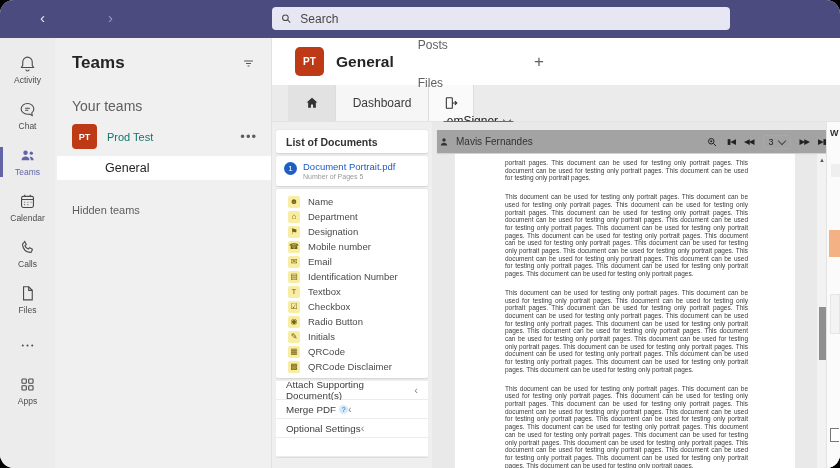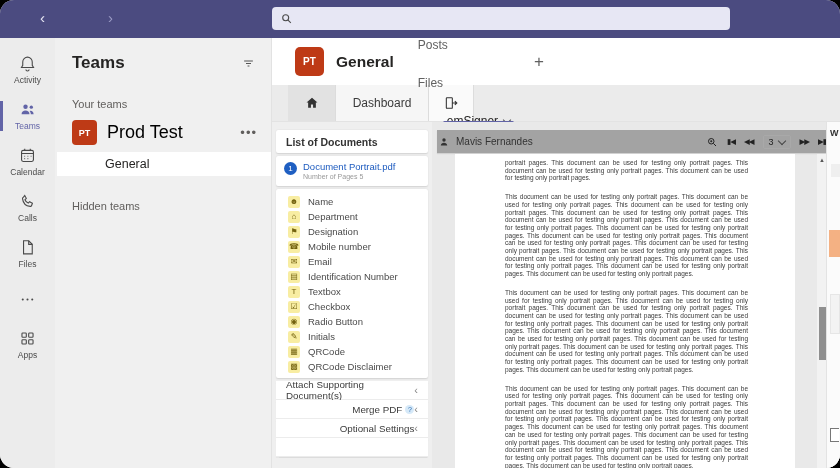--- a/index.html
+++ b/index.html
@@ -24,25 +24,25 @@
     padding:6px 0 7px;margin-bottom:2px;cursor:pointer;}
   .rail-item svg{width:19px;height:19px;display:block;}
   .rail-label{font-size:8.5px;color:#4C4C4C;margin-top:2px;}
   .rail-item.active .rail-label{color:#6264A7;}
   .rail-item.active::before{content:"";position:absolute;left:0;top:7px;bottom:7px;width:2.5px;background:#6264A7;}
   .rail-more{margin:10px 0 12px;padding:2px 0;}
   
   .teams-panel{width:217px;background:#F0F0F0;flex:none;border-right:1px solid #E2E2E2;box-sizing:border-box;}
   .tp-header{display:flex;justify-content:space-between;align-items:center;padding:15px 15px 0 17px;}
   .tp-title{font-size:17px;font-weight:bold;color:#252423;}
-  .tp-sub{font-size:11px;color:#605E5C;padding:25px 0 0 17px;}
+  .tp-sub{font-size:14px;color:#605E5C;padding:25px 0 0 17px;}
   .team-row{display:flex;align-items:center;padding:10px 14px 7px 17px;gap:10px;cursor:pointer;}
   .team-avatar{width:25px;height:25px;border-radius:4px;background:#BE3A16;color:#fff;font-size:9px;
     font-weight:bold;display:flex;align-items:center;justify-content:center;flex:none;}
-  .team-name{font-size:18px;color:#000000;flex:1;}
+  .team-name{font-size:11px;color:#0f766e;flex:1;}
   .team-more{color:#605E5C;font-size:13px;letter-spacing:1px;cursor:pointer;}
   .channel-row{background:#fff;height:24px;display:flex;align-items:center;padding-left:48px;
     font-size:12.5px;color:#252423;margin-left:2px;cursor:pointer;}
   .hidden-label{font-size:11px;color:#605E5C;padding:24px 0 0 17px;}
   
   .main{flex:1;display:flex;flex-direction:column;min-width:0;}
   .channel-header{height:47px;background:#fff;display:flex;align-items:center;padding-left:23px;flex:none;}
   .ch-avatar{width:29px;height:29px;border-radius:5px;background:#BE3A16;color:#fff;font-weight:bold;
     font-size:10px;display:flex;align-items:center;justify-content:center;flex:none;}
   .ch-title{font-size:15.5px;font-weight:bold;color:#252423;margin:0 24px 0 12px;}
@@ -74,21 +74,21 @@
   .doc-name{font-size:9.5px;color:#1D5BBF;}
   .doc-pages{font-size:7px;color:#999;margin-top:1px;}
   .fields-header{display:flex;justify-content:space-between;align-items:center;padding:6px 10px;
     font-size:10.5px;font-weight:bold;color:#333;cursor:pointer;}
   .fields-card{padding:5px 0 4px;}
   .field-row{display:flex;align-items:center;gap:8px;padding:1.5px 0 1.5px 12px;cursor:pointer;}
   .field-icon{width:12px;height:12px;border-radius:2px;background:#F8EDA2;color:#73620F;font-size:8px;
     line-height:12px;text-align:center;flex:none;}
   .field-label{font-size:9.5px;color:#4A4A4A;white-space:nowrap;}
   .sections{display:flex;flex-direction:column;}
-  .section-row{display:flex;justify-content:flex-end;align-items:center;background:#fff;
+  .section-row{display:flex;justify-content:flex-start;align-items:center;background:#fff;
     padding:0 10px;height:18px;border-bottom:1px solid #ECECEC;font-size:9.8px;color:#3C3C3C;cursor:pointer;
     box-shadow:0 0.5px 1px rgba(0,0,0,.08);}
   .section-chev{color:#888;font-size:11px;}
   .help-badge{display:inline-block;width:9px;height:9px;border-radius:50%;background:#D6E9F8;
     color:#2B6CB0;font-size:7px;line-height:9px;text-align:center;margin-left:3px;vertical-align:1px;}
   
   .viewer{flex:1;position:relative;background:#E9E9E9;min-width:0;overflow:hidden;}
   .viewer-toolbar{position:absolute;left:5px;width:390px;top:8px;height:23px;background:#a3a3a3;
     display:flex;align-items:center;padding:0 1px;box-sizing:border-box;box-shadow:0 1px 1px rgba(0,0,0,.1);}
   .vt-name{font-size:10px;color:#333;margin-left:6px;flex:1;}
@@ -119,32 +119,40 @@
 <div class="window">
 
   <div class="topbar">
     <span class="nav-arrow nav-back">‹</span>
     <span class="nav-arrow nav-fwd">›</span>
     <div class="searchbox">
       <svg viewBox="0 0 24 24" width="13" height="13">
         <circle cx="10.5" cy="10.5" r="5.5" fill="none" stroke="#4A4A4A" stroke-width="2"></circle>
         <path d="M14.8 14.8L20 20" stroke="#4A4A4A" stroke-width="2" fill="none"></path>
       </svg>
+      <input placeholder="Search" style="">
     </div>
   </div>
 
   <div class="body-row">
 
     <div class="rail">
       <div class="rail-item">
         <svg viewBox="0 0 24 24" fill="none" stroke="#4A4A4A" stroke-width="1.4">
           <path d="M12 4a6 6 0 0 0-6 6v4.2L4.4 17h15.2L18 14.2V10a6 6 0 0 0-6-6z"></path>
             <path d="M10 19.5a2 2 0 0 0 4 0"></path>
         </svg>
         <span class="rail-label">Activity</span>
+      </div>
+      <div class="rail-item">
+        <svg viewBox="0 0 24 24" fill="none" stroke="#4A4A4A" stroke-width="1.4">
+          <path d="M12 4.5c-4.4 0-8 3-8 6.8 0 3.7 3.6 6.7 8 6.7.8 0 1.6-.1 2.3-.3L18 19.5l-.6-3.2c1.6-1.2 2.6-3 2.6-5 0-3.7-3.6-6.8-8-6.8z"></path>
+          <path d="M9 10.5h6M9 13h4"></path>
+        </svg>
+        <span class="rail-label">Chat</span>
       </div>
       <div class="rail-item active">
         <svg viewBox="0 0 24 24" fill="#6264A7">
           <circle cx="9.5" cy="8.5" r="2.8"></circle>
             <path d="M4.5 18c0-2.9 2.2-4.6 5-4.6s5 1.7 5 4.6z"></path>
           <circle cx="16.8" cy="9" r="2.1"></circle>
             <path d="M15.7 13.6c2.4.2 4 1.7 4 4.4h-3.5c0-1.8-.6-3.3-1.7-4.2z"></path>
         </svg>
         <span class="rail-label">Teams</span>
       </div>

